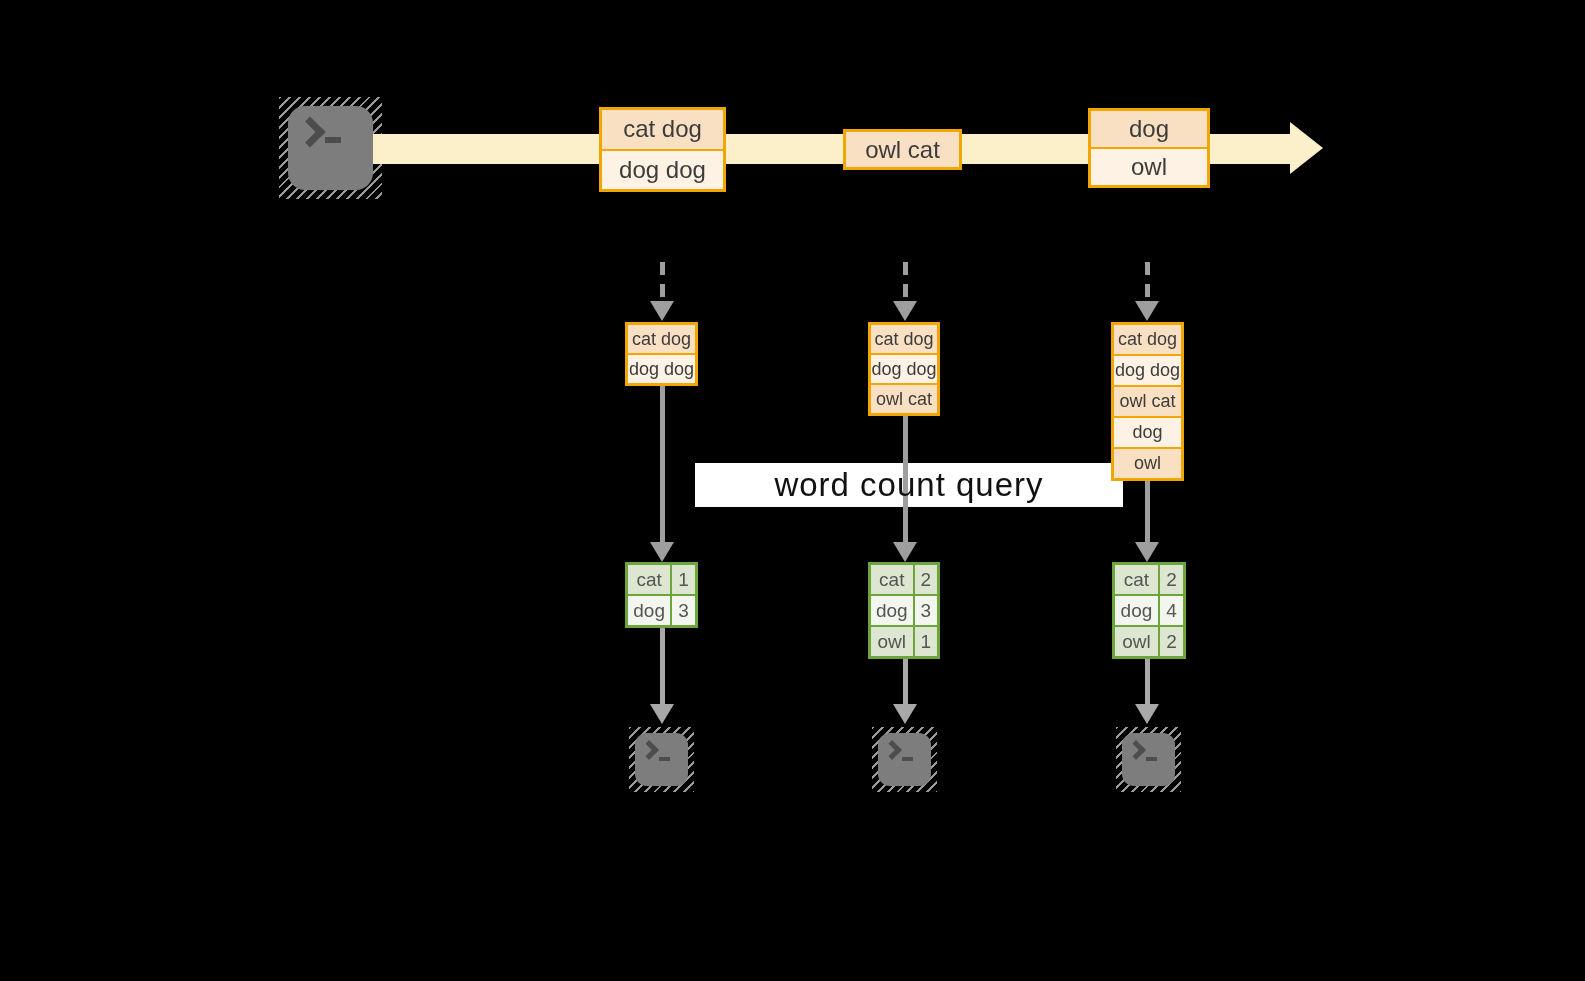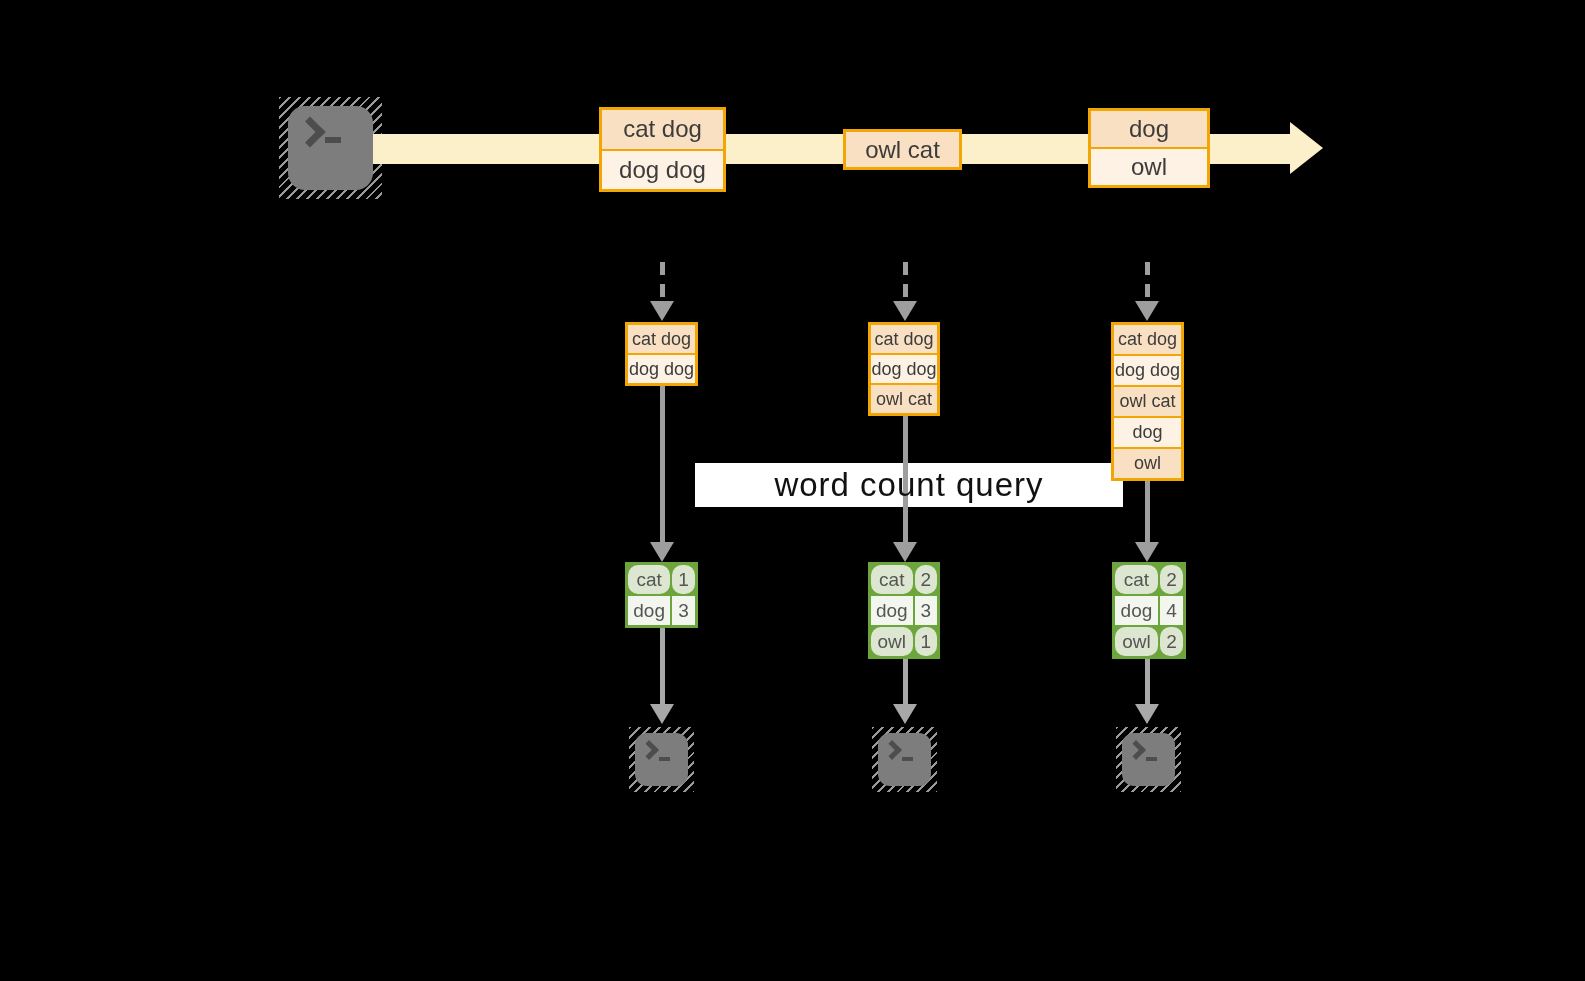--- a/index.html
+++ b/index.html
@@ -31,21 +31,21 @@
 
   
   .qbg{background:#FFFFFF;z-index:1;}
   .qtext{z-index:4;color:#111;font-size:33px;font-weight:300;display:flex;
          align-items:center;justify-content:center;letter-spacing:1px;}
 
   
   .gtable{display:grid;grid-template-columns:13fr 7fr;gap:2px;background:#6CA53C;
           border:3px solid #6CA53C;z-index:3;}
   .gcell{display:flex;align-items:center;justify-content:center;font-size:19px;color:#555;}
-  .g-dark{background:#DCE6D0;border-radius:10px;}
+  .g-dark{background:#DCE6D0;}
   .g-light{background:#F3F6EE;}
 
   
   .hatch{background:repeating-linear-gradient(135deg,#9A9A9A 0 2px,transparent 2px 7px);z-index:1;}
   .tscreen{position:absolute;background:#7D7D7D;z-index:3;}
   .chev{position:absolute;border-top:7px solid #4D4D4D;border-right:7px solid #4D4D4D;
         transform:rotate(45deg);}
   .uscore{position:absolute;background:#4D4D4D;}
 </style>
 </head>

